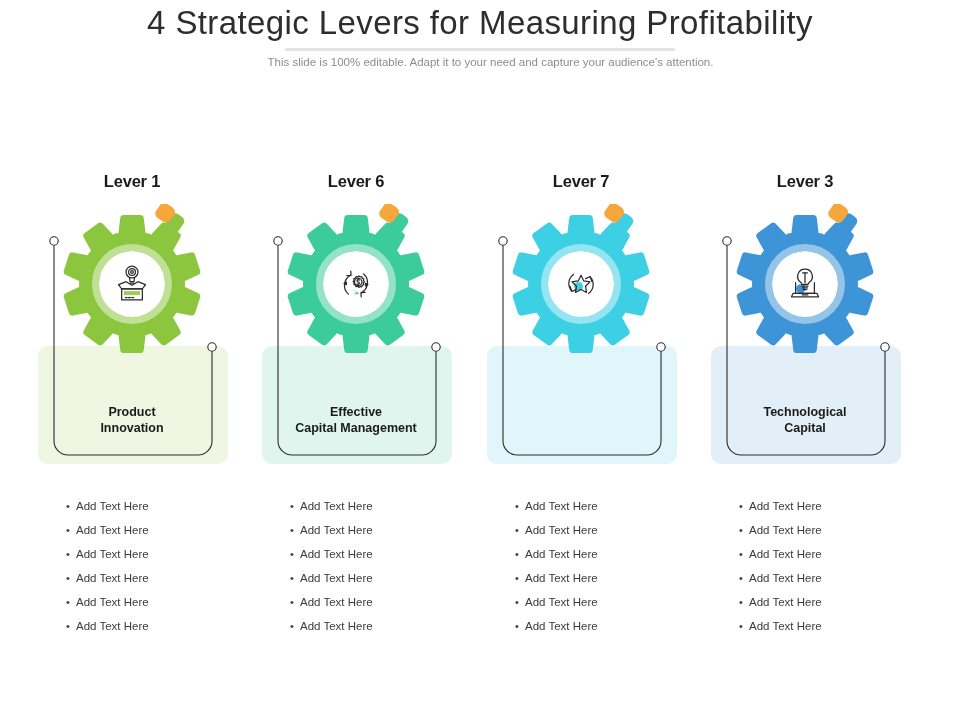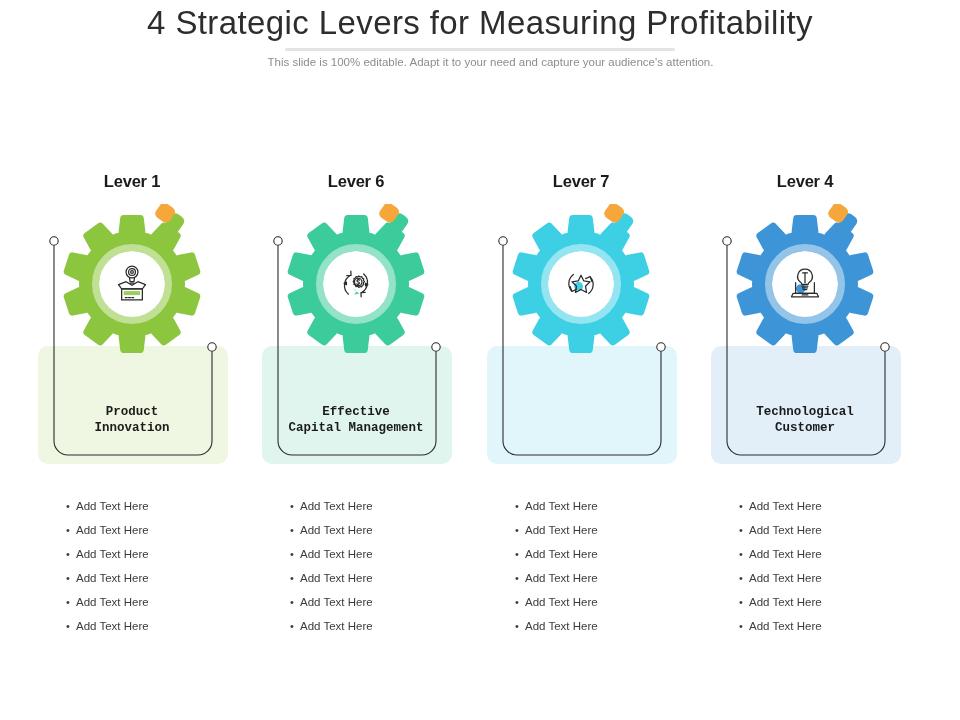--- a/index.html
+++ b/index.html
@@ -104,21 +104,20 @@
     position: absolute;
     top: 244px;
     left: 14px;
     width: 196px;
     text-align: center;
     font-size: 12.5px;
     font-weight: bold;
     line-height: 16px;
     color: #1b1b1b;
     white-space: pre-line;
-    font-family: Liberation Mono, monospace;
   }
 
   
   .gear-wrap {
     position: absolute;
     top: 44px;
     left: 32px;
     width: 160px;
     height: 160px;
   }
@@ -369,21 +368,21 @@
         <span class="bullet-dot">•</span>
         <span class="bullet-text">Add Text Here</span>
       </li>
         <li class="bullet-item">
         <span class="bullet-dot">•</span>
         <span class="bullet-text">Add Text Here</span>
       </li>
       </ul>
     </div>
     <div class="column col-3">
-      <div class="lever-heading">Lever 4</div>
+      <div class="lever-heading">Lever 3</div>
       <div class="tint-panel" style="background:#E2EFF9;"></div>
       <div class="bracket-card">
         <svg width="170" height="226" viewBox="0 0 170 226" fill="none">
     <circle cx="6" cy="6" r="4.2" fill="#ffffff" stroke="#2b2b2b" stroke-width="1.1"></circle>
     <circle cx="164" cy="112" r="4.2" fill="#ffffff" stroke="#2b2b2b" stroke-width="1.1"></circle>
     <path d="M6 10.5 V206 a14 14 0 0 0 14 14 H150 a14 14 0 0 0 14 -14 V116.5" stroke="#2b2b2b" stroke-width="1.1" fill="none"></path>
   </svg>
       </div>
       <div class="gear-wrap">
         <svg width="160" height="160" viewBox="0 0 160 160">
@@ -410,21 +409,21 @@
     <circle cx="19.5" cy="29" r="4.8" fill="#3D95D8" stroke="none"></circle>
     <path d="M24 8.5 a7.6 7.6 0 0 1 4.6 13.7 c-0.9 0.7 -1.3 1.4 -1.4 2.3 h-6.4 c-0.1 -0.9 -0.5 -1.6 -1.4 -2.3 A7.6 7.6 0 0 1 24 8.5 z"></path>
     <path d="M24 12.4 v10.2"></path>
     <path d="M21.5 12.4 h5"></path>
     <path d="M21 26.3 h6 M21.4 28.1 h5.2 M22.2 29.9 h3.6"></path>
     <path d="M14.2 22.6 v11.2 h19.6 v-11.2"></path>
     <path d="M11.5 33.8 h25 l1.6 3.6 h-28.2 z"></path>
     <path d="M21 35.4 h6"></path>
   </svg></div>
       <div class="card-label">Technological
-Customer</div>
+Capital</div>
       <ul class="bullet-list">
         <li class="bullet-item">
         <span class="bullet-dot">•</span>
         <span class="bullet-text">Add Text Here</span>
       </li>
         <li class="bullet-item">
         <span class="bullet-dot">•</span>
         <span class="bullet-text">Add Text Here</span>
       </li>
         <li class="bullet-item">

